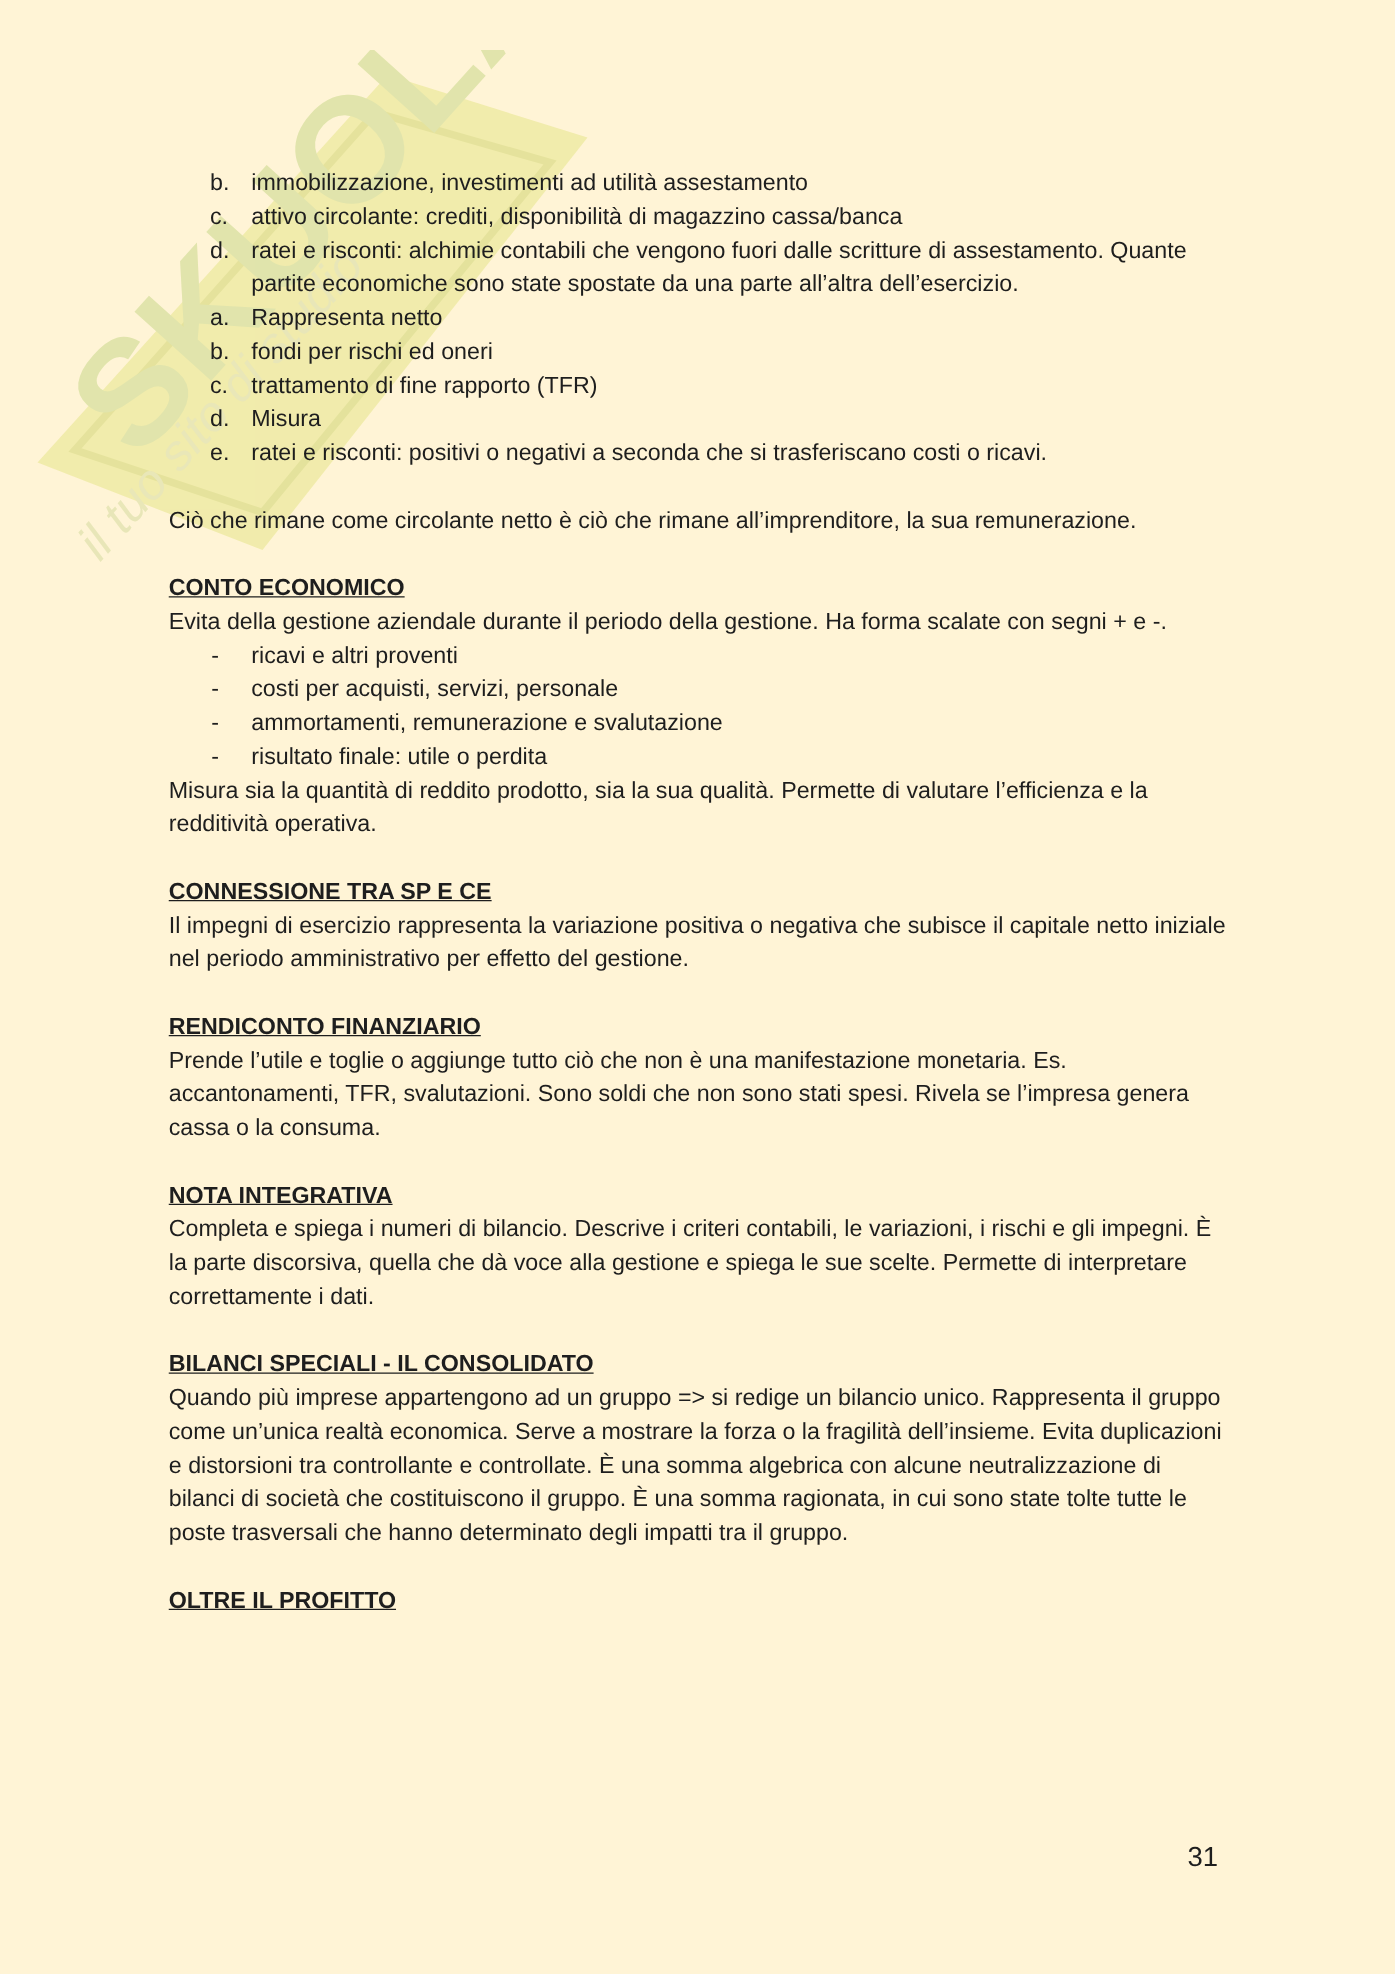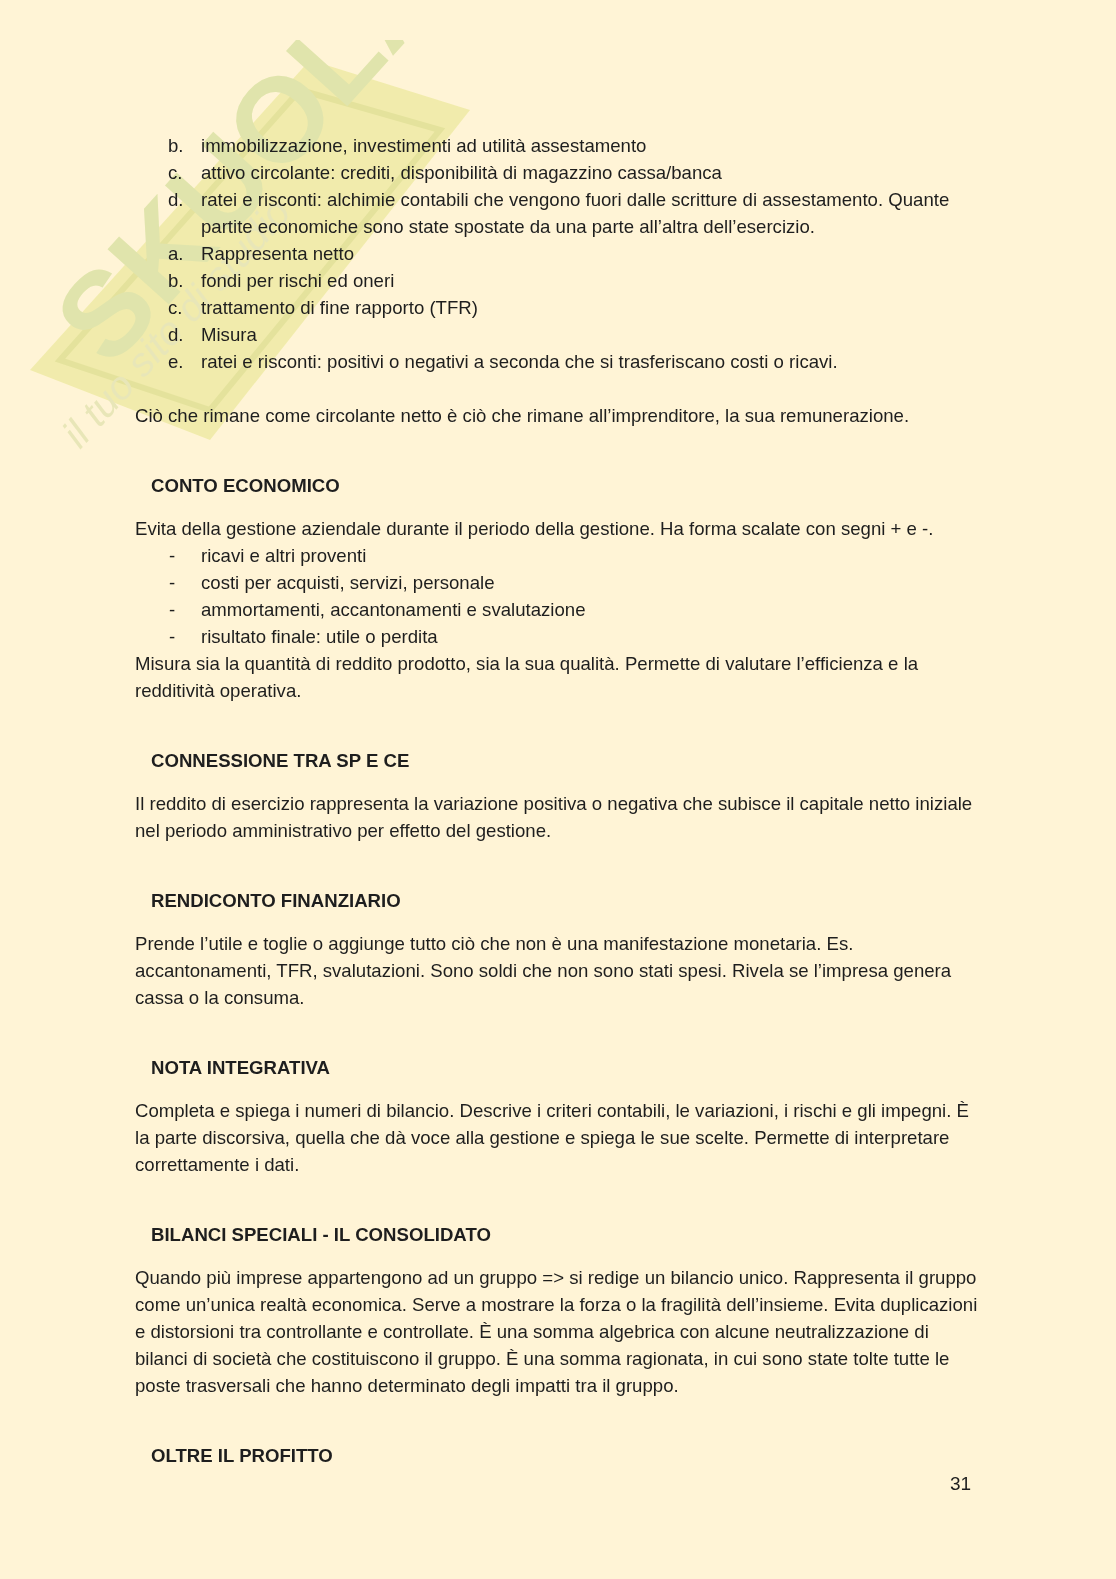--- a/index.html
+++ b/index.html
@@ -44,27 +44,28 @@
     }
     .dash-item .marker {
       left: 34px;
     }
     p {
       margin: 0;
     }
     .gap { height: 27px; }
     .heading {
       font-weight: bold;
-      margin: 16px;
+      margin: 0;
+      text-decoration: underline;
     }
     .page-number {
       position: absolute;
       left: 950px;
       top: 1473px;
-      font-size: 19px;
+      font-size: 22px;
       z-index: 1;
     }
   </style>
 </head>
 <body>
 
 <div class="watermark">
   <svg width="480" height="420" viewBox="0 0 480 420">
     <g opacity="0.55">
       <polygon points="20,330 300,20 460,70 200,400" fill="#e6e58a"></polygon>
@@ -129,32 +130,32 @@
     <div class="dash-item">
       <span class="marker">-</span>
       <span>ricavi e altri proventi</span>
     </div>
     <div class="dash-item">
       <span class="marker">-</span>
       <span>costi per acquisti, servizi, personale</span>
     </div>
     <div class="dash-item">
       <span class="marker">-</span>
-      <span>ammortamenti, accantonamenti e svalutazione</span>
+      <span>ammortamenti, remunerazione e svalutazione</span>
     </div>
     <div class="dash-item">
       <span class="marker">-</span>
       <span>risultato finale: utile o perdita</span>
     </div>
   </div>
   <p>Misura sia la quantità di reddito prodotto, sia la sua qualità. Permette di valutare l’efficienza e la redditività operativa.</p>
 
   <div class="gap"></div>
   <p class="heading">CONNESSIONE TRA SP E CE</p>
-  <p>Il reddito di esercizio rappresenta la variazione positiva o negativa che subisce il capitale netto iniziale nel periodo amministrativo per effetto del gestione.</p>
+  <p>Il impegni di esercizio rappresenta la variazione positiva o negativa che subisce il capitale netto iniziale nel periodo amministrativo per effetto del gestione.</p>
 
   <div class="gap"></div>
   <p class="heading">RENDICONTO FINANZIARIO</p>
   <p>Prende l’utile e toglie o aggiunge tutto ciò che non è una manifestazione monetaria. Es. accantonamenti, TFR, svalutazioni. Sono soldi che non sono stati spesi. Rivela se l’impresa genera cassa o la consuma.</p>
 
   <div class="gap"></div>
   <p class="heading">NOTA INTEGRATIVA</p>
   <p>Completa e spiega i numeri di bilancio. Descrive i criteri contabili, le variazioni, i rischi e gli impegni. È la parte discorsiva, quella che dà voce alla gestione e spiega le sue scelte. Permette di interpretare correttamente i dati.</p>
 
   <div class="gap"></div>

